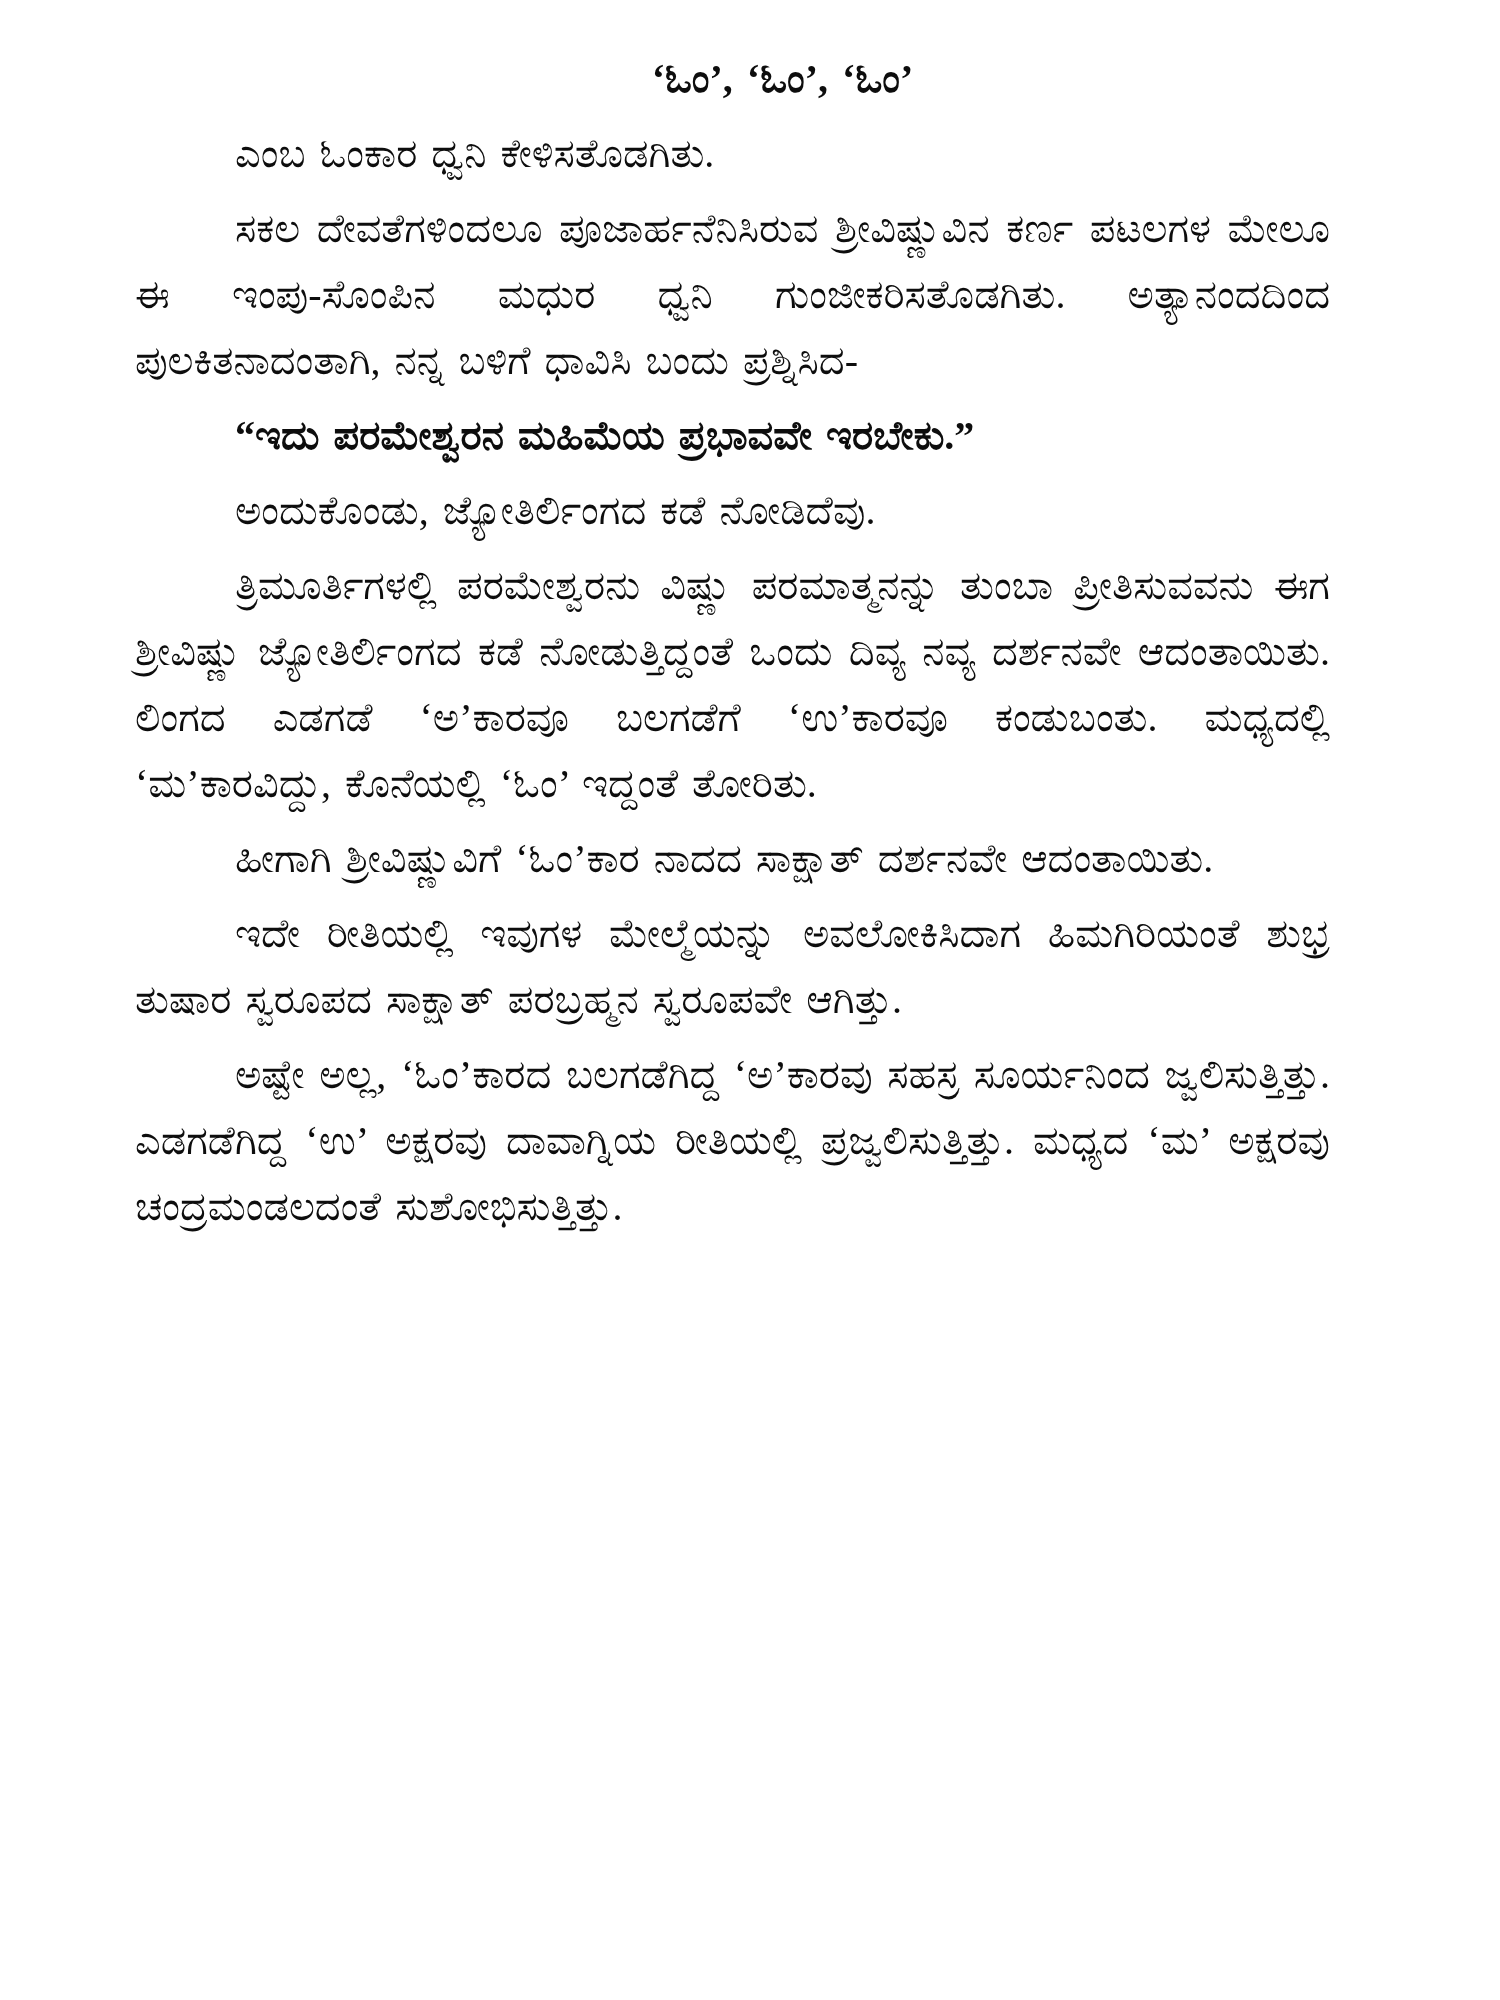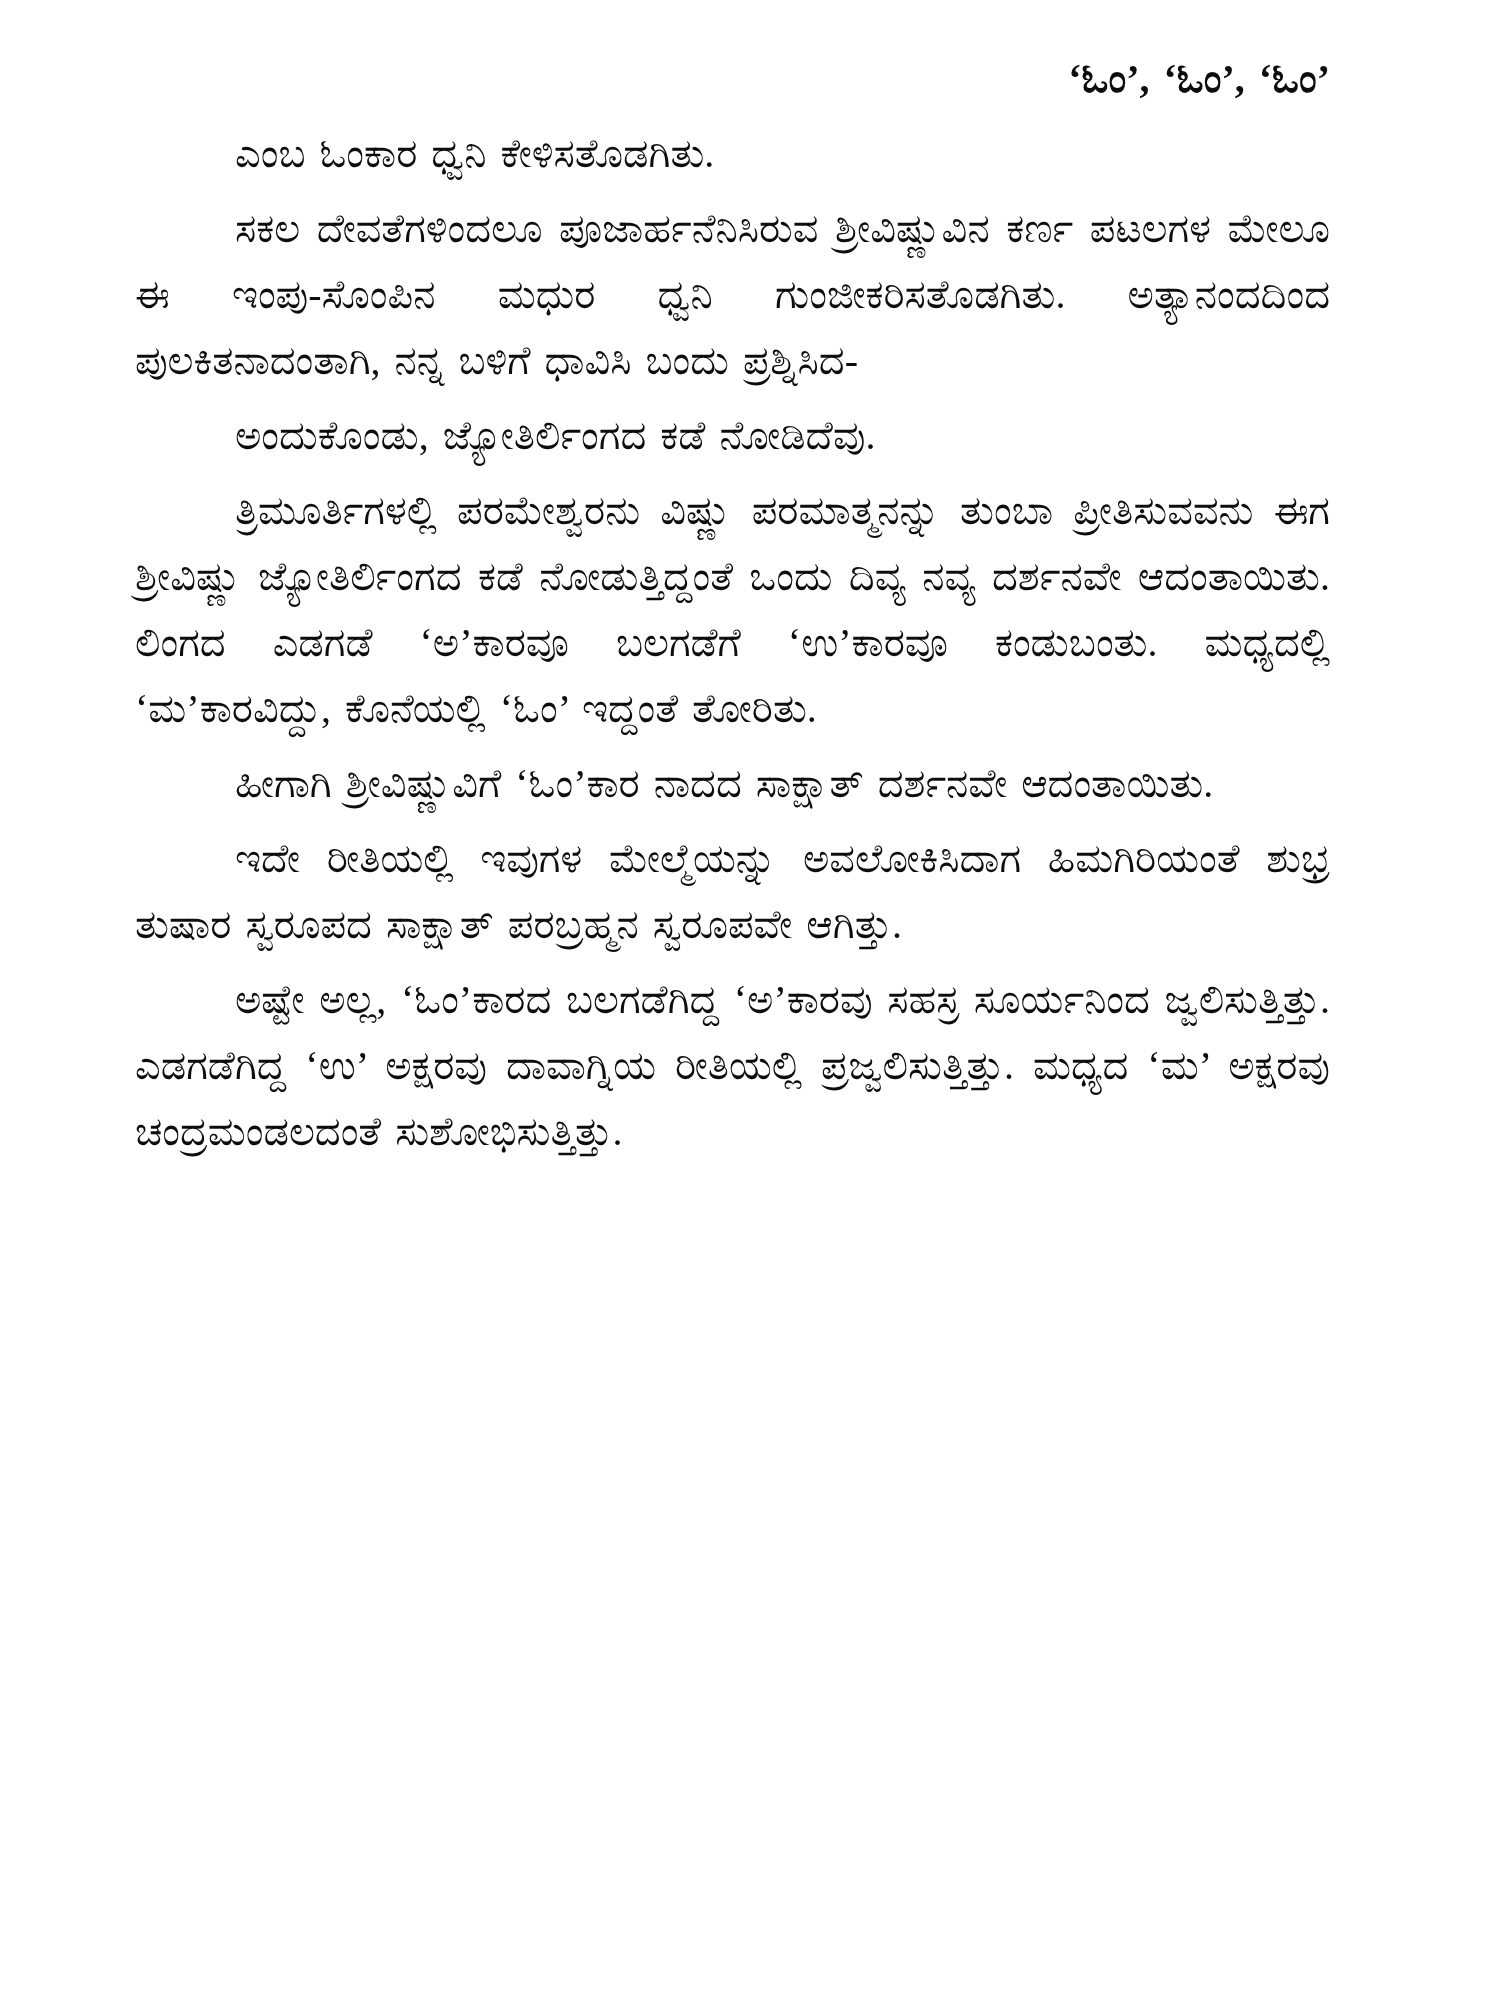--- a/index.html
+++ b/index.html
@@ -51,32 +51,33 @@
   }
   .para.bold {
     font-weight: 700;
   }
   .para.regular {
     font-weight: 400;
     font-family: Liberation Serif, serif;
   }
   
   .para:first-child {
-    text-align: right;
+    text-align: center;
   }
 </style>
 </head>
 <body>
 
 <div class="page">
 
   <div class="page-body">
 
   <p class="para bold">‘ಓಂ’, ‘ಓಂ’, ‘ಓಂ’</p>
       <p class="para regular">ಎಂಬ ಓಂಕಾರ ಧ್ವನಿ ಕೇಳಿಸತೊಡಗಿತು.</p>
       <p class="para regular">ಸಕಲ ದೇವತೆಗಳಿಂದಲೂ ಪೂಜಾರ್ಹನೆನಿಸಿರುವ ಶ್ರೀವಿಷ್ಣುವಿನ ಕರ್ಣ ಪಟಲಗಳ ಮೇಲೂ ಈ ಇಂಪು-ಸೊಂಪಿನ ಮಧುರ ಧ್ವನಿ ಗುಂಜೀಕರಿಸತೊಡಗಿತು. ಅತ್ಯಾನಂದದಿಂದ ಪುಲಕಿತನಾದಂತಾಗಿ, ನನ್ನ ಬಳಿಗೆ ಧಾವಿಸಿ ಬಂದು ಪ್ರಶ್ನಿಸಿದ-</p>
+      <p class="para bold">“ಇದು ಪರಮೇಶ್ವರನ ಮಹಿಮೆಯ ಪ್ರಭಾವವೇ ಇರಬೇಕು.”</p>
       <p class="para regular">ಅಂದುಕೊಂಡು, ಜ್ಯೋತಿರ್ಲಿಂಗದ ಕಡೆ ನೋಡಿದೆವು.</p>
       <p class="para regular">ತ್ರಿಮೂರ್ತಿಗಳಲ್ಲಿ ಪರಮೇಶ್ವರನು ವಿಷ್ಣು ಪರಮಾತ್ಮನನ್ನು ತುಂಬಾ ಪ್ರೀತಿಸುವವನು ಈಗ ಶ್ರೀವಿಷ್ಣು ಜ್ಯೋತಿರ್ಲಿಂಗದ ಕಡೆ ನೋಡುತ್ತಿದ್ದಂತೆ ಒಂದು ದಿವ್ಯ ನವ್ಯ ದರ್ಶನವೇ ಆದಂತಾಯಿತು. ಲಿಂಗದ ಎಡಗಡೆ ‘ಅ’ಕಾರವೂ ಬಲಗಡೆಗೆ ‘ಉ’ಕಾರವೂ ಕಂಡುಬಂತು. ಮಧ್ಯದಲ್ಲಿ ‘ಮ’ಕಾರವಿದ್ದು, ಕೊನೆಯಲ್ಲಿ ‘ಓಂ’ ಇದ್ದಂತೆ ತೋರಿತು.</p>
       <p class="para regular">ಹೀಗಾಗಿ ಶ್ರೀವಿಷ್ಣುವಿಗೆ ‘ಓಂ’ಕಾರ ನಾದದ ಸಾಕ್ಷಾತ್ ದರ್ಶನವೇ ಆದಂತಾಯಿತು.</p>
       <p class="para regular">ಇದೇ ರೀತಿಯಲ್ಲಿ ಇವುಗಳ ಮೇಲ್ಮೆಯನ್ನು ಅವಲೋಕಿಸಿದಾಗ ಹಿಮಗಿರಿಯಂತೆ ಶುಭ್ರ ತುಷಾರ ಸ್ವರೂಪದ ಸಾಕ್ಷಾತ್ ಪರಬ್ರಹ್ಮನ ಸ್ವರೂಪವೇ ಆಗಿತ್ತು.</p>
       <p class="para regular">ಅಷ್ಟೇ ಅಲ್ಲ, ‘ಓಂ’ಕಾರದ ಬಲಗಡೆಗಿದ್ದ ‘ಅ’ಕಾರವು ಸಹಸ್ರ ಸೂರ್ಯನಿಂದ ಜ್ವಲಿಸುತ್ತಿತ್ತು. ಎಡಗಡೆಗಿದ್ದ ‘ಉ’ ಅಕ್ಷರವು ದಾವಾಗ್ನಿಯ ರೀತಿಯಲ್ಲಿ ಪ್ರಜ್ವಲಿಸುತ್ತಿತ್ತು. ಮಧ್ಯದ ‘ಮ’ ಅಕ್ಷರವು ಚಂದ್ರಮಂಡಲದಂತೆ ಸುಶೋಭಿಸುತ್ತಿತ್ತು.</p>
     </div>
 </div>
 
 </body></html>

